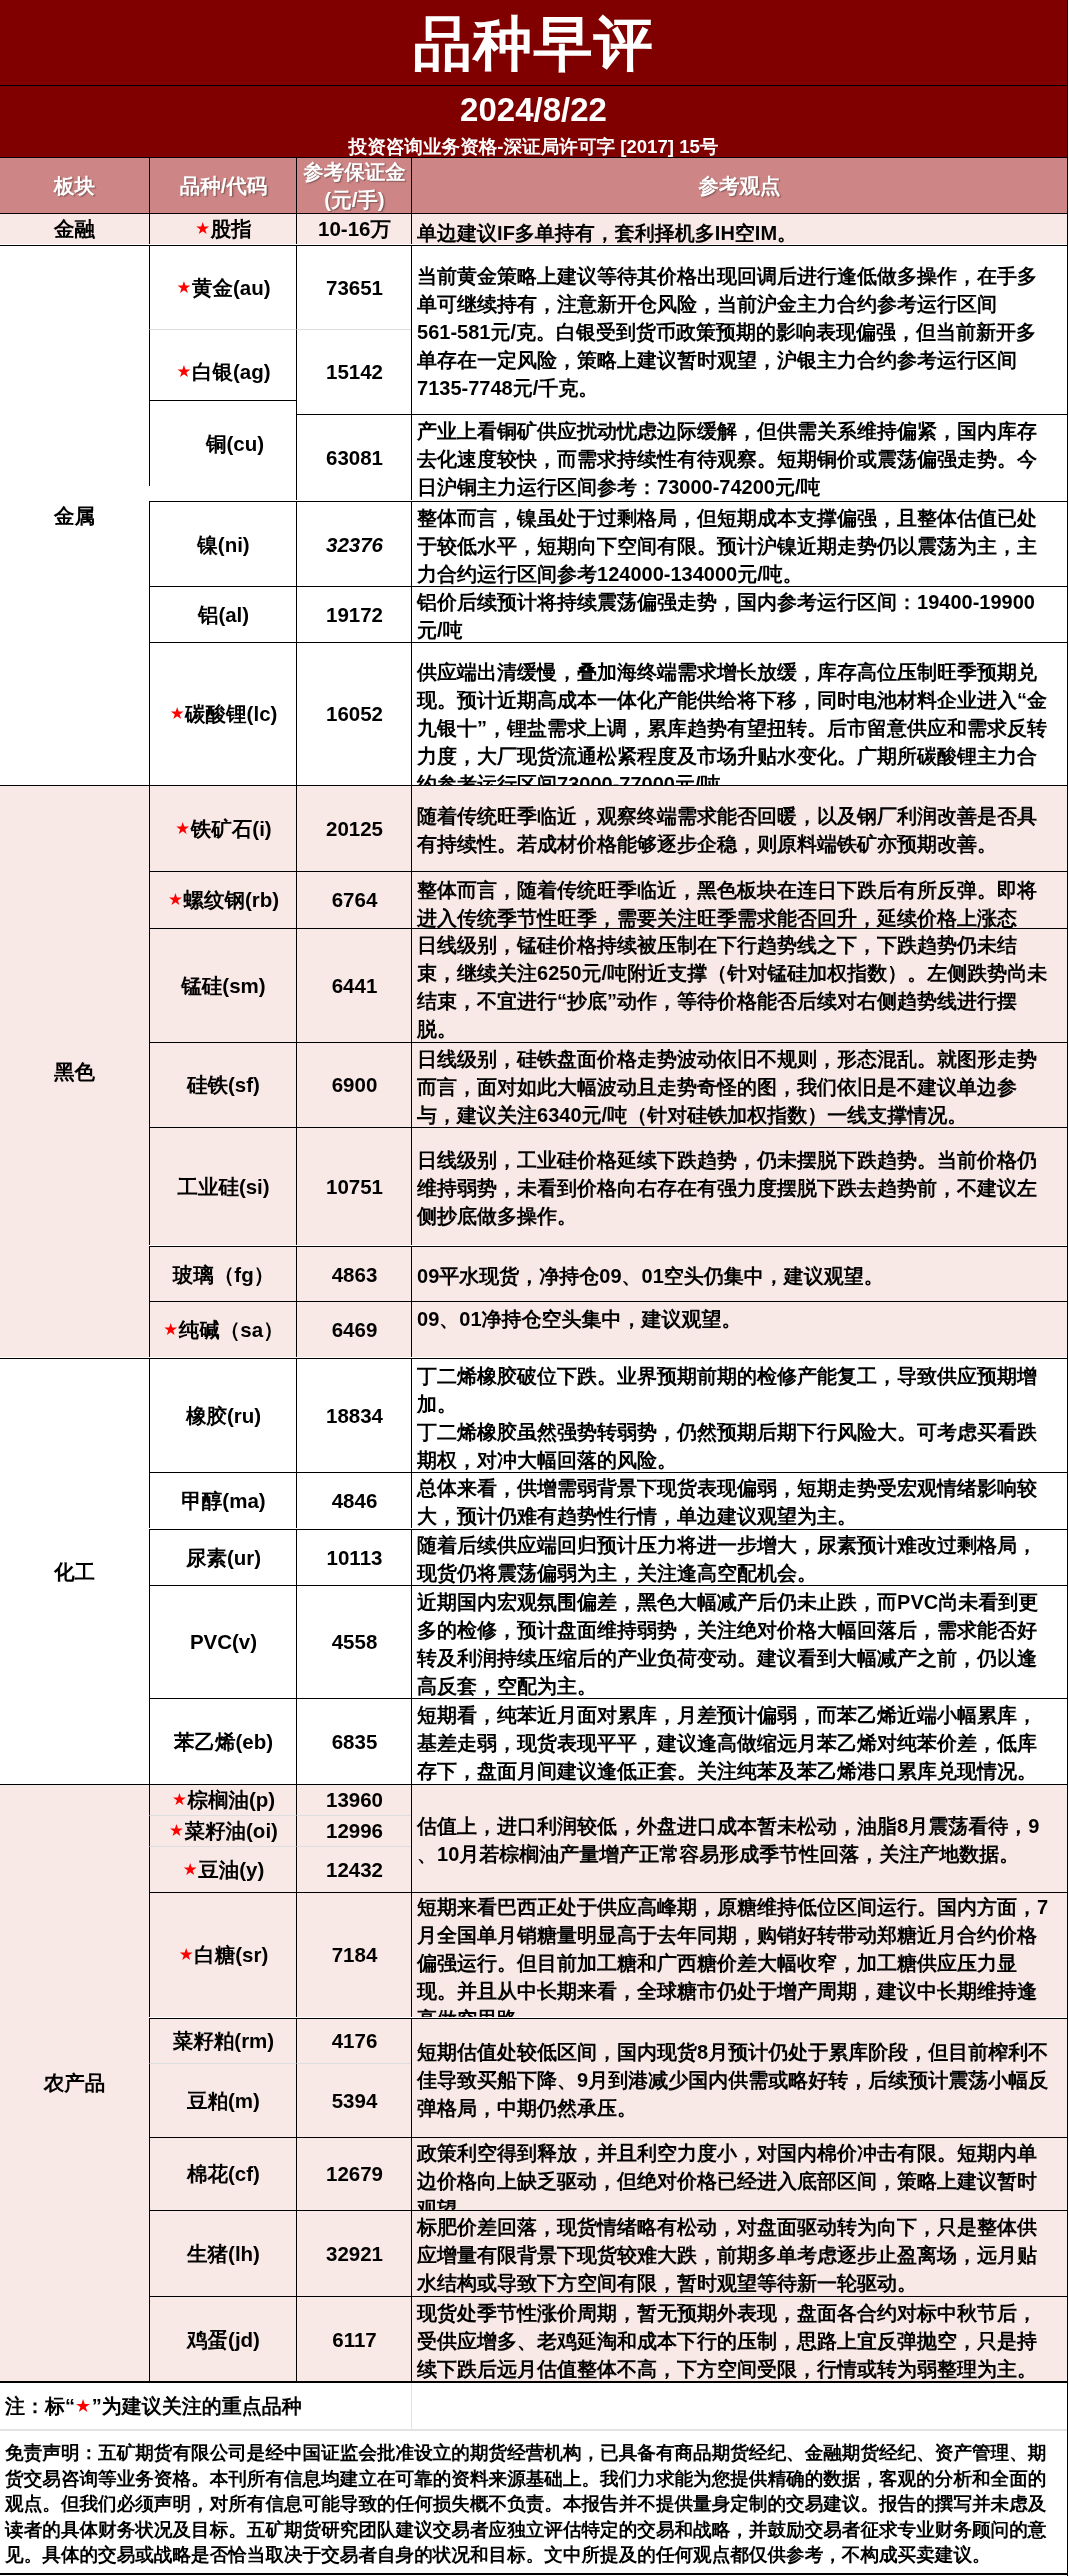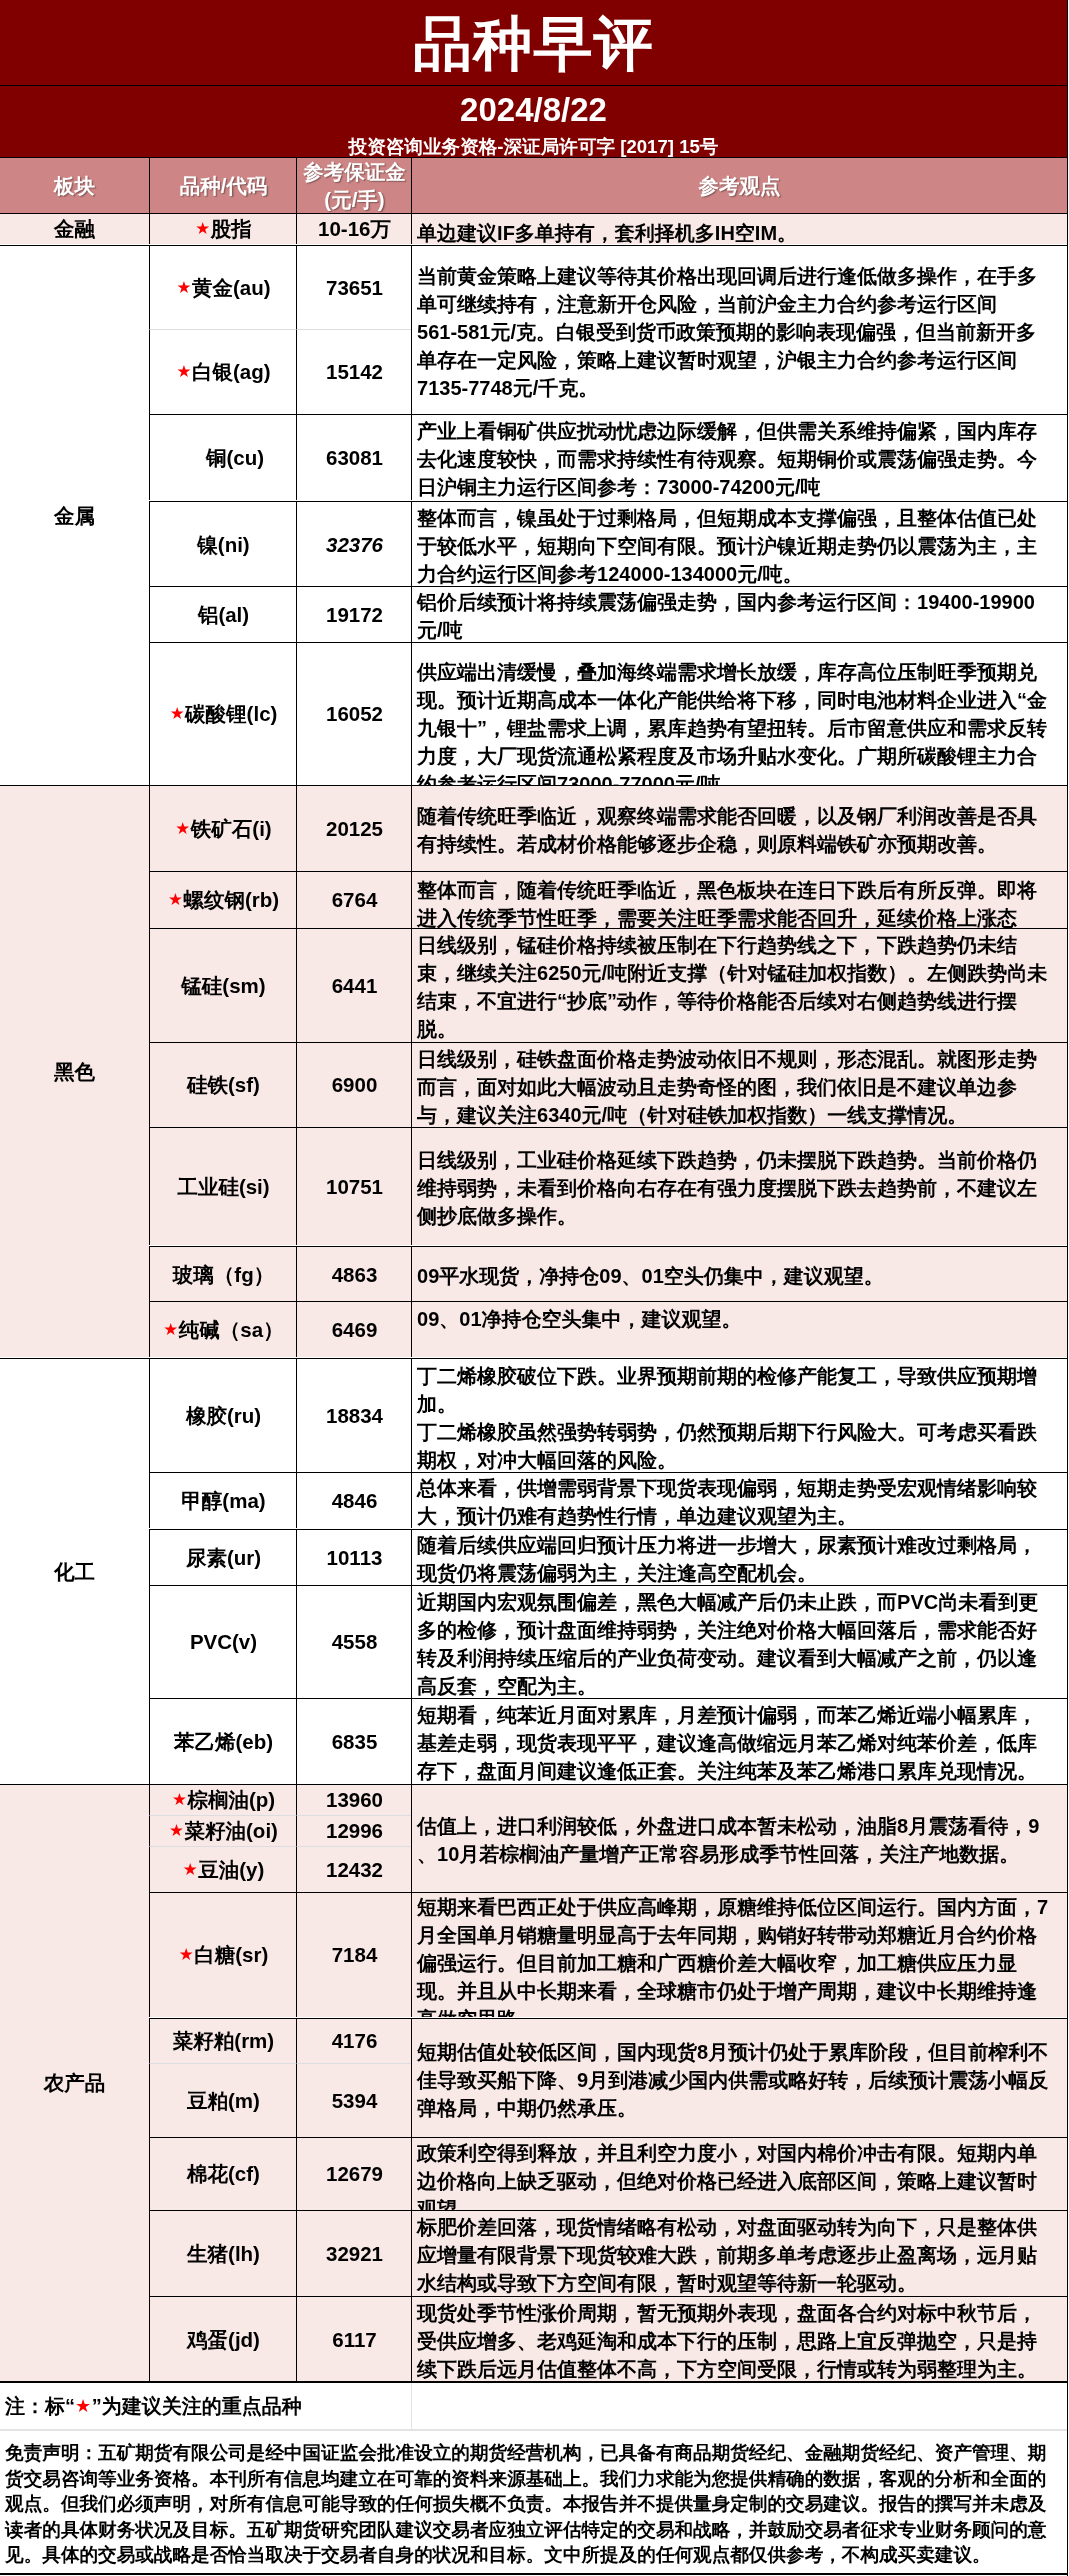--- a/index.html
+++ b/index.html
@@ -75,21 +75,21 @@
     <span class="star">★</span>
       <span>白银(ag)</span>
   </div>
   <div class="cell c3 sub" style="top:329px;height:85px;">15142</div>
   <div class="cell c4 view" style="top:245px;height:170px;">当前黄金策略上建议等待其价格出现回调后进行逢低做多操作，在手多
 单可继续持有，注意新开仓风险，当前沪金主力合约参考运行区间
 561-581元/克。白银受到货币政策预期的影响表现偏强，但当前新开多
 单存在一定风险，策略上建议暂时观望，沪银主力合约参考运行区间
 7135-7748元/千克。</div>
 
-  <div class="cell c2" style="top:414px;height:86px;padding-left:23px;">
+  <div class="cell c2" style="top:400px;height:86px;padding-left:23px;">
       <span>铜(cu)</span>
     </div>
   <div class="cell c3" style="top:414px;height:86px;">63081</div>
   <div class="cell c4 view" style="top:414px;height:86px;">产业上看铜矿供应扰动忧虑边际缓解，但供需关系维持偏紧，国内库存
 去化速度较快，而需求持续性有待观察。短期铜价或震荡偏强走势。今
 日沪铜主力运行区间参考：73000-74200元/吨</div>
 
   <div class="cell c2" style="top:501px;height:86px;">
       <span>镍(ni)</span>
     </div>

